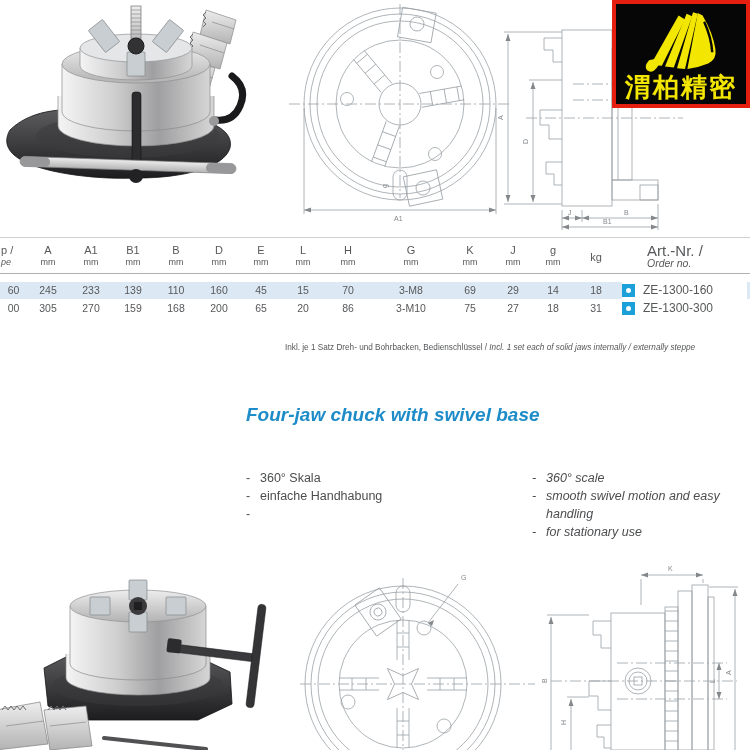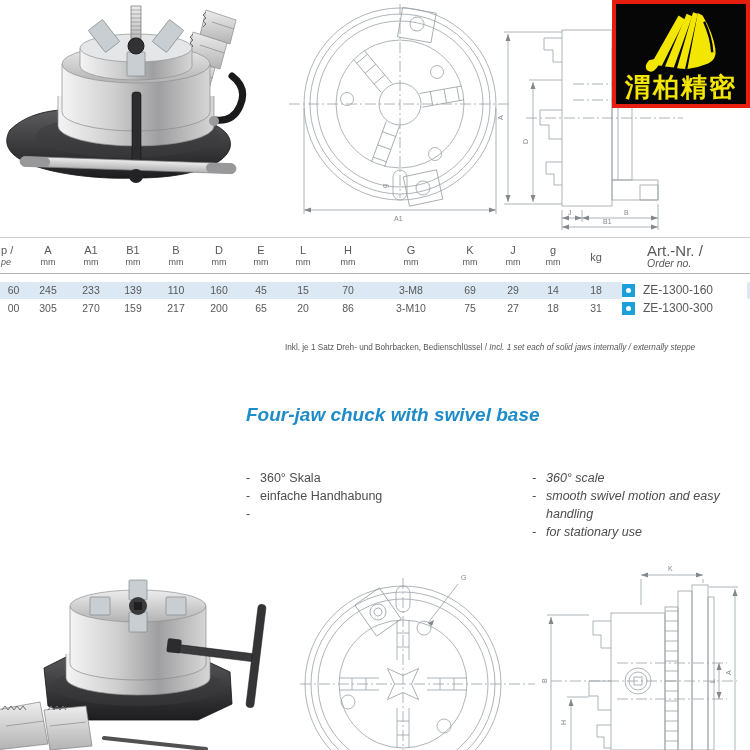--- a/index.html
+++ b/index.html
@@ -331,21 +331,21 @@
       <span class="art-txt">ZE-1300-160</span>
     </div>
     <div class="tail"></div>
   </div>
 
   <div class="t-row t-grid second">
     <div class="td c-typ">00</div>
     <div class="td">305</div>
     <div class="td">270</div>
     <div class="td">159</div>
-    <div class="td">217</div>
+    <div class="td">168</div>
     <div class="td">200</div>
     <div class="td">65</div>
     <div class="td">20</div>
     <div class="td">86</div>
     <div class="td">3-M10</div>
     <div class="td">75</div>
     <div class="td">27</div>
     <div class="td">18</div>
     <div class="td">31</div>
     <div class="td td-art">

